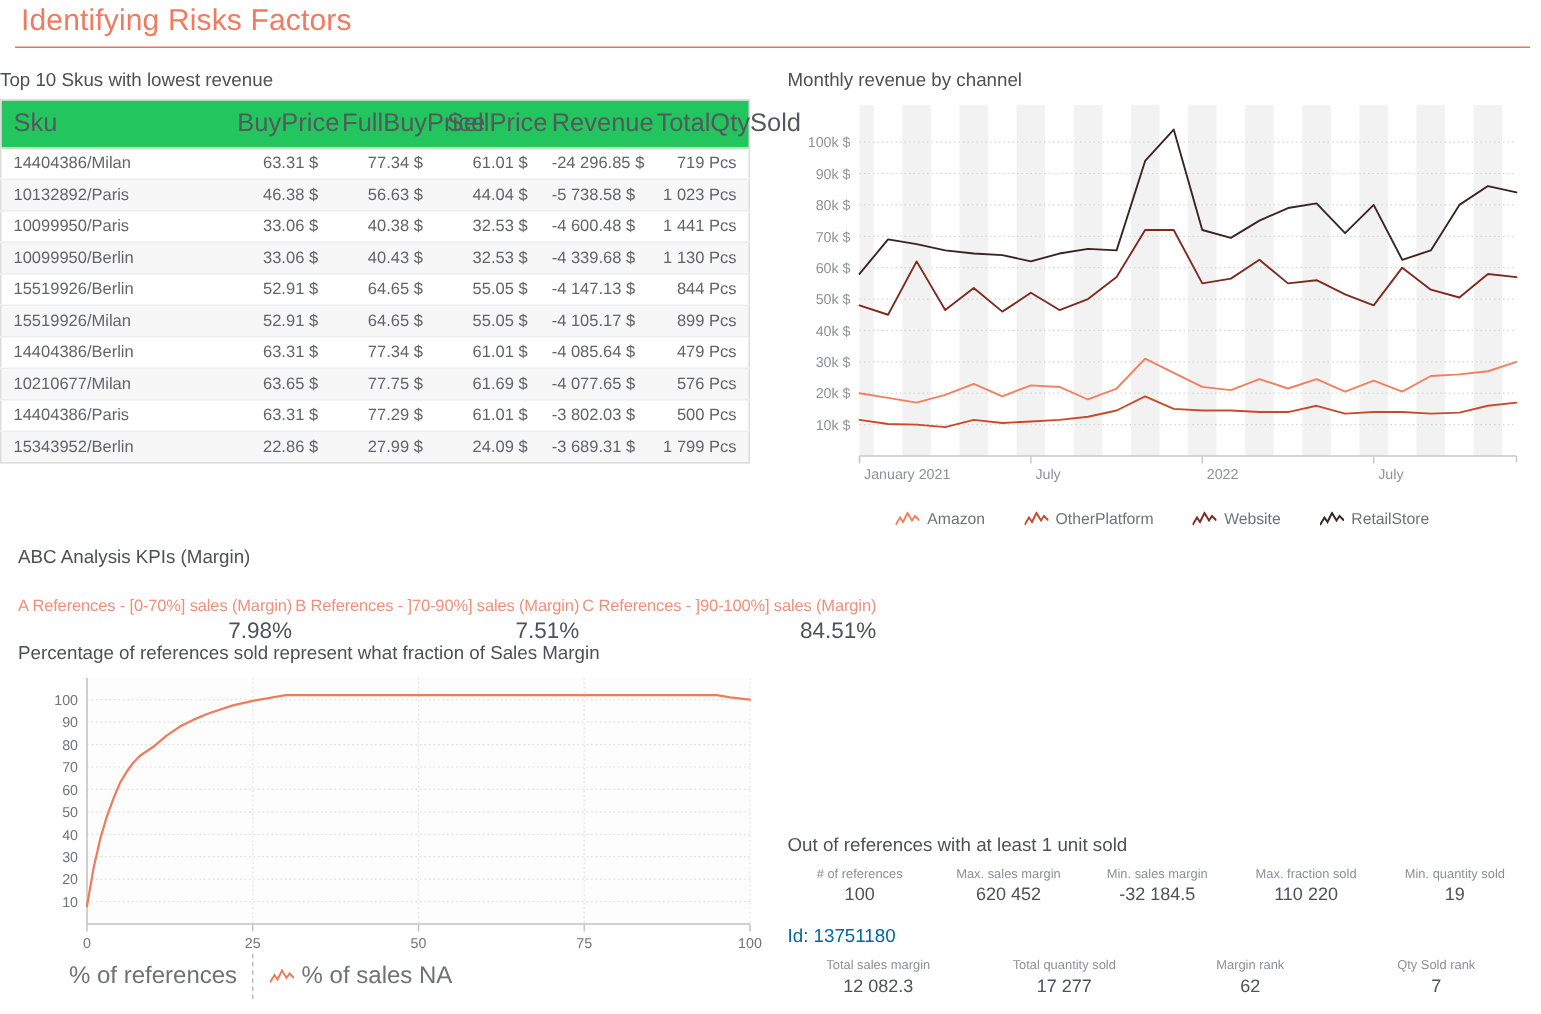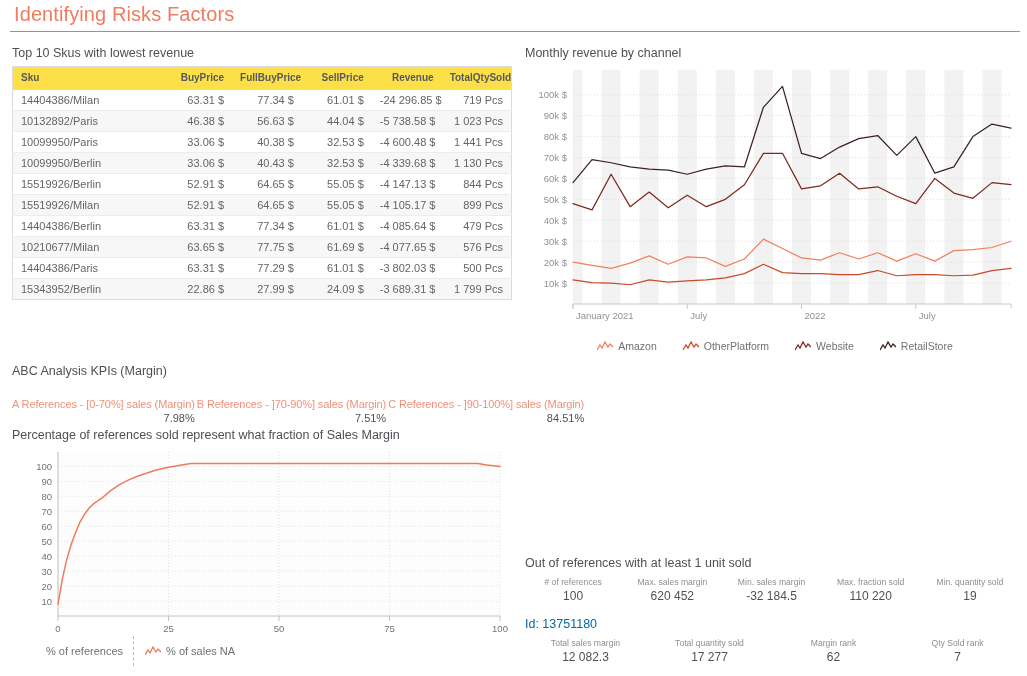--- a/index.html
+++ b/index.html
@@ -44,39 +44,39 @@
   
   .panel-title {
     font-size: 12.5px;
     color: #4c5155;
     font-weight: 400;
   }
 
   
   #sku-panel {
     position: absolute;
-    left: 12px; top: 46px;
+    left: 0; top: 46px;
     width: 604px;
   }
   #sku-panel .panel-title { margin-bottom: 6px; }
   table.grid {
     width: 500px;
     border-collapse: collapse;
     font-size: 11px;
     border: 1px solid #dcdcdc;
     table-layout: fixed;
   }
   table.grid th {
-    font-weight: 700;
-    font-size: 10px;
+    font-weight: 400;
+    font-size: 17px;
     color: #55595d;
     text-align: right;
     padding: 5px 8px 6px 8px;
     border-bottom: 1px solid #d9d9d9;
-    background: #fde047;
+    background: #22c55e;
     white-space: nowrap;
   }
   table.grid th.first, table.grid td.first { text-align: left; }
   table.grid td {
     font-size: 11px;
     color: #60656a;
     text-align: right;
     padding: 4px 8px;
     border-bottom: 1px solid #ededed;
     white-space: nowrap;
@@ -132,21 +132,21 @@
     padding-right: 2px;
   }
   .abc-label {
     font-size: 11px;
     color: #f0907a;
     white-space: nowrap;
     text-align: center;
     letter-spacing: -0.1px;
   }
   .abc-value {
-    font-size: 11px;
+    font-size: 15px;
     color: #4d5256;
     text-align: right;
     margin-top: 2px;
   }
 
   
   #pareto-panel {
     position: absolute;
     left: 12px; top: 428px;
     width: 500px;
@@ -160,21 +160,21 @@
   }
   #pareto-legend {
     position: absolute;
     left: 34px;
     top: 194px;
     width: 440px;
     height: 22px;
     display: flex;
     align-items: center;
     gap: 10px;
-    font-size: 11px;
+    font-size: 16px;
     color: #6d7276;
   }
   #pareto-legend .sep {
     width: 1px;
     height: 30px;
     border-left: 1px dashed #bdbdbd;
   }
   .pl-item { display: flex; align-items: center; gap: 5px; }
 
   

